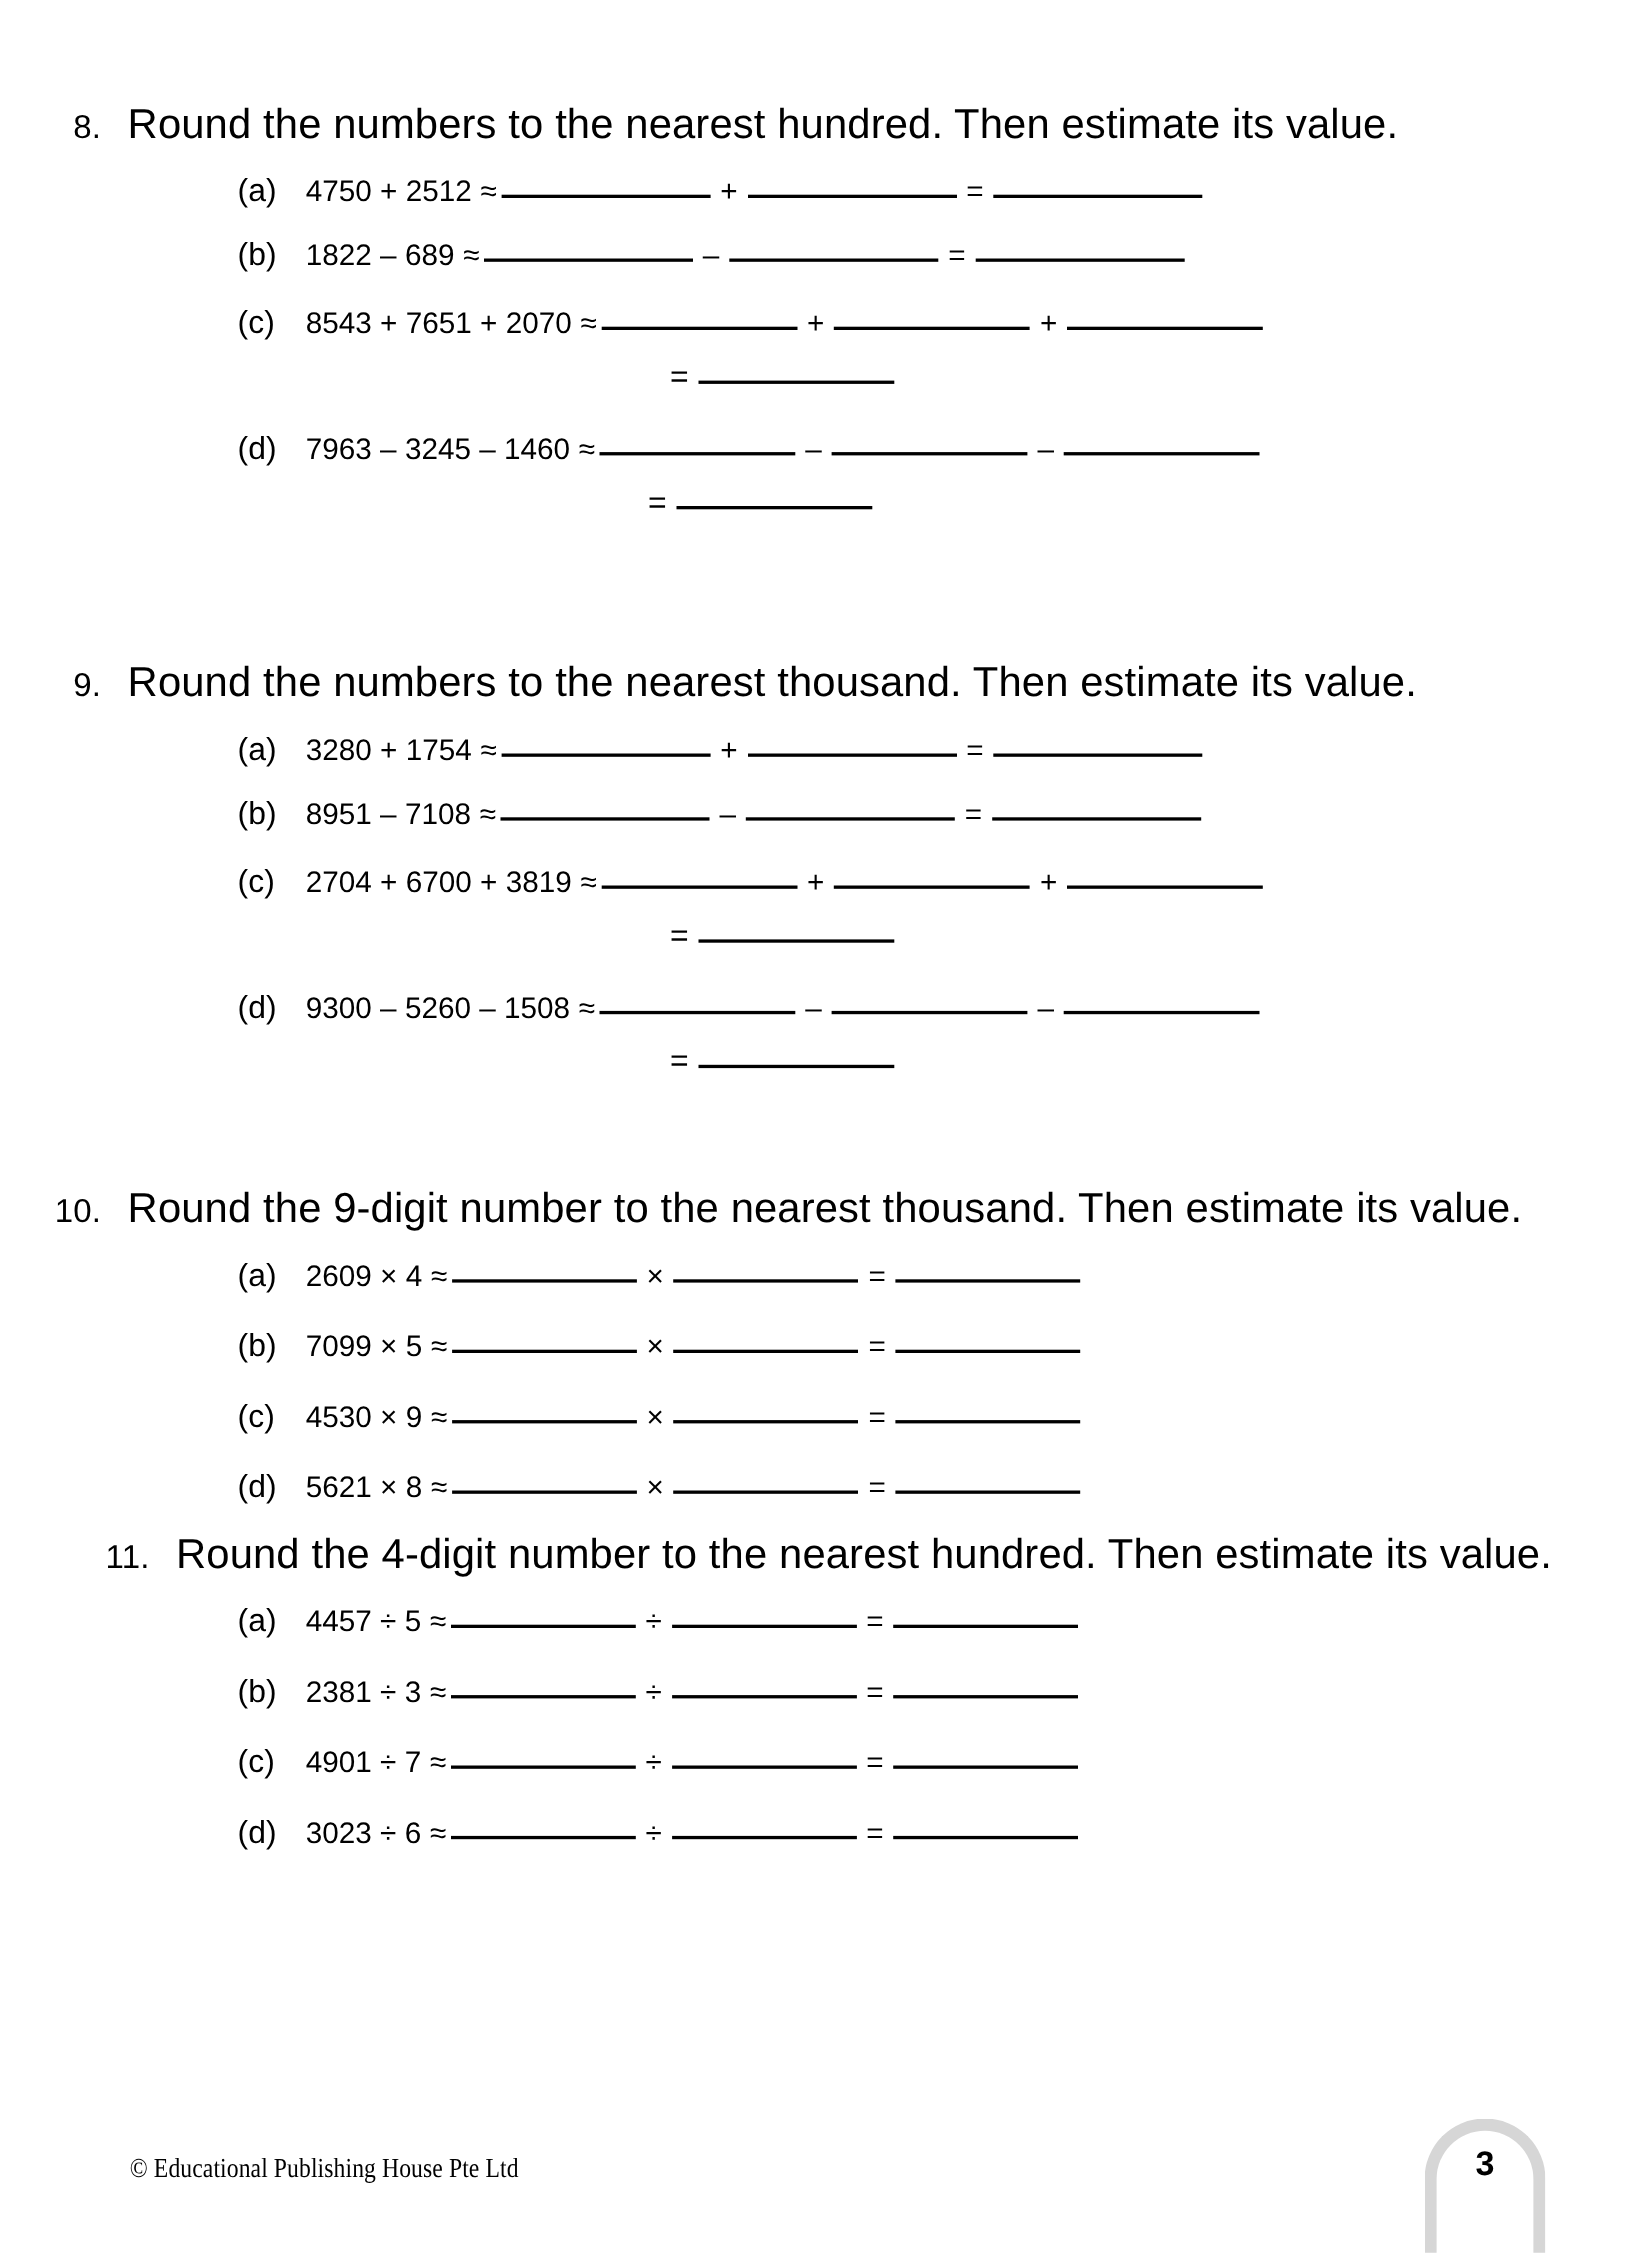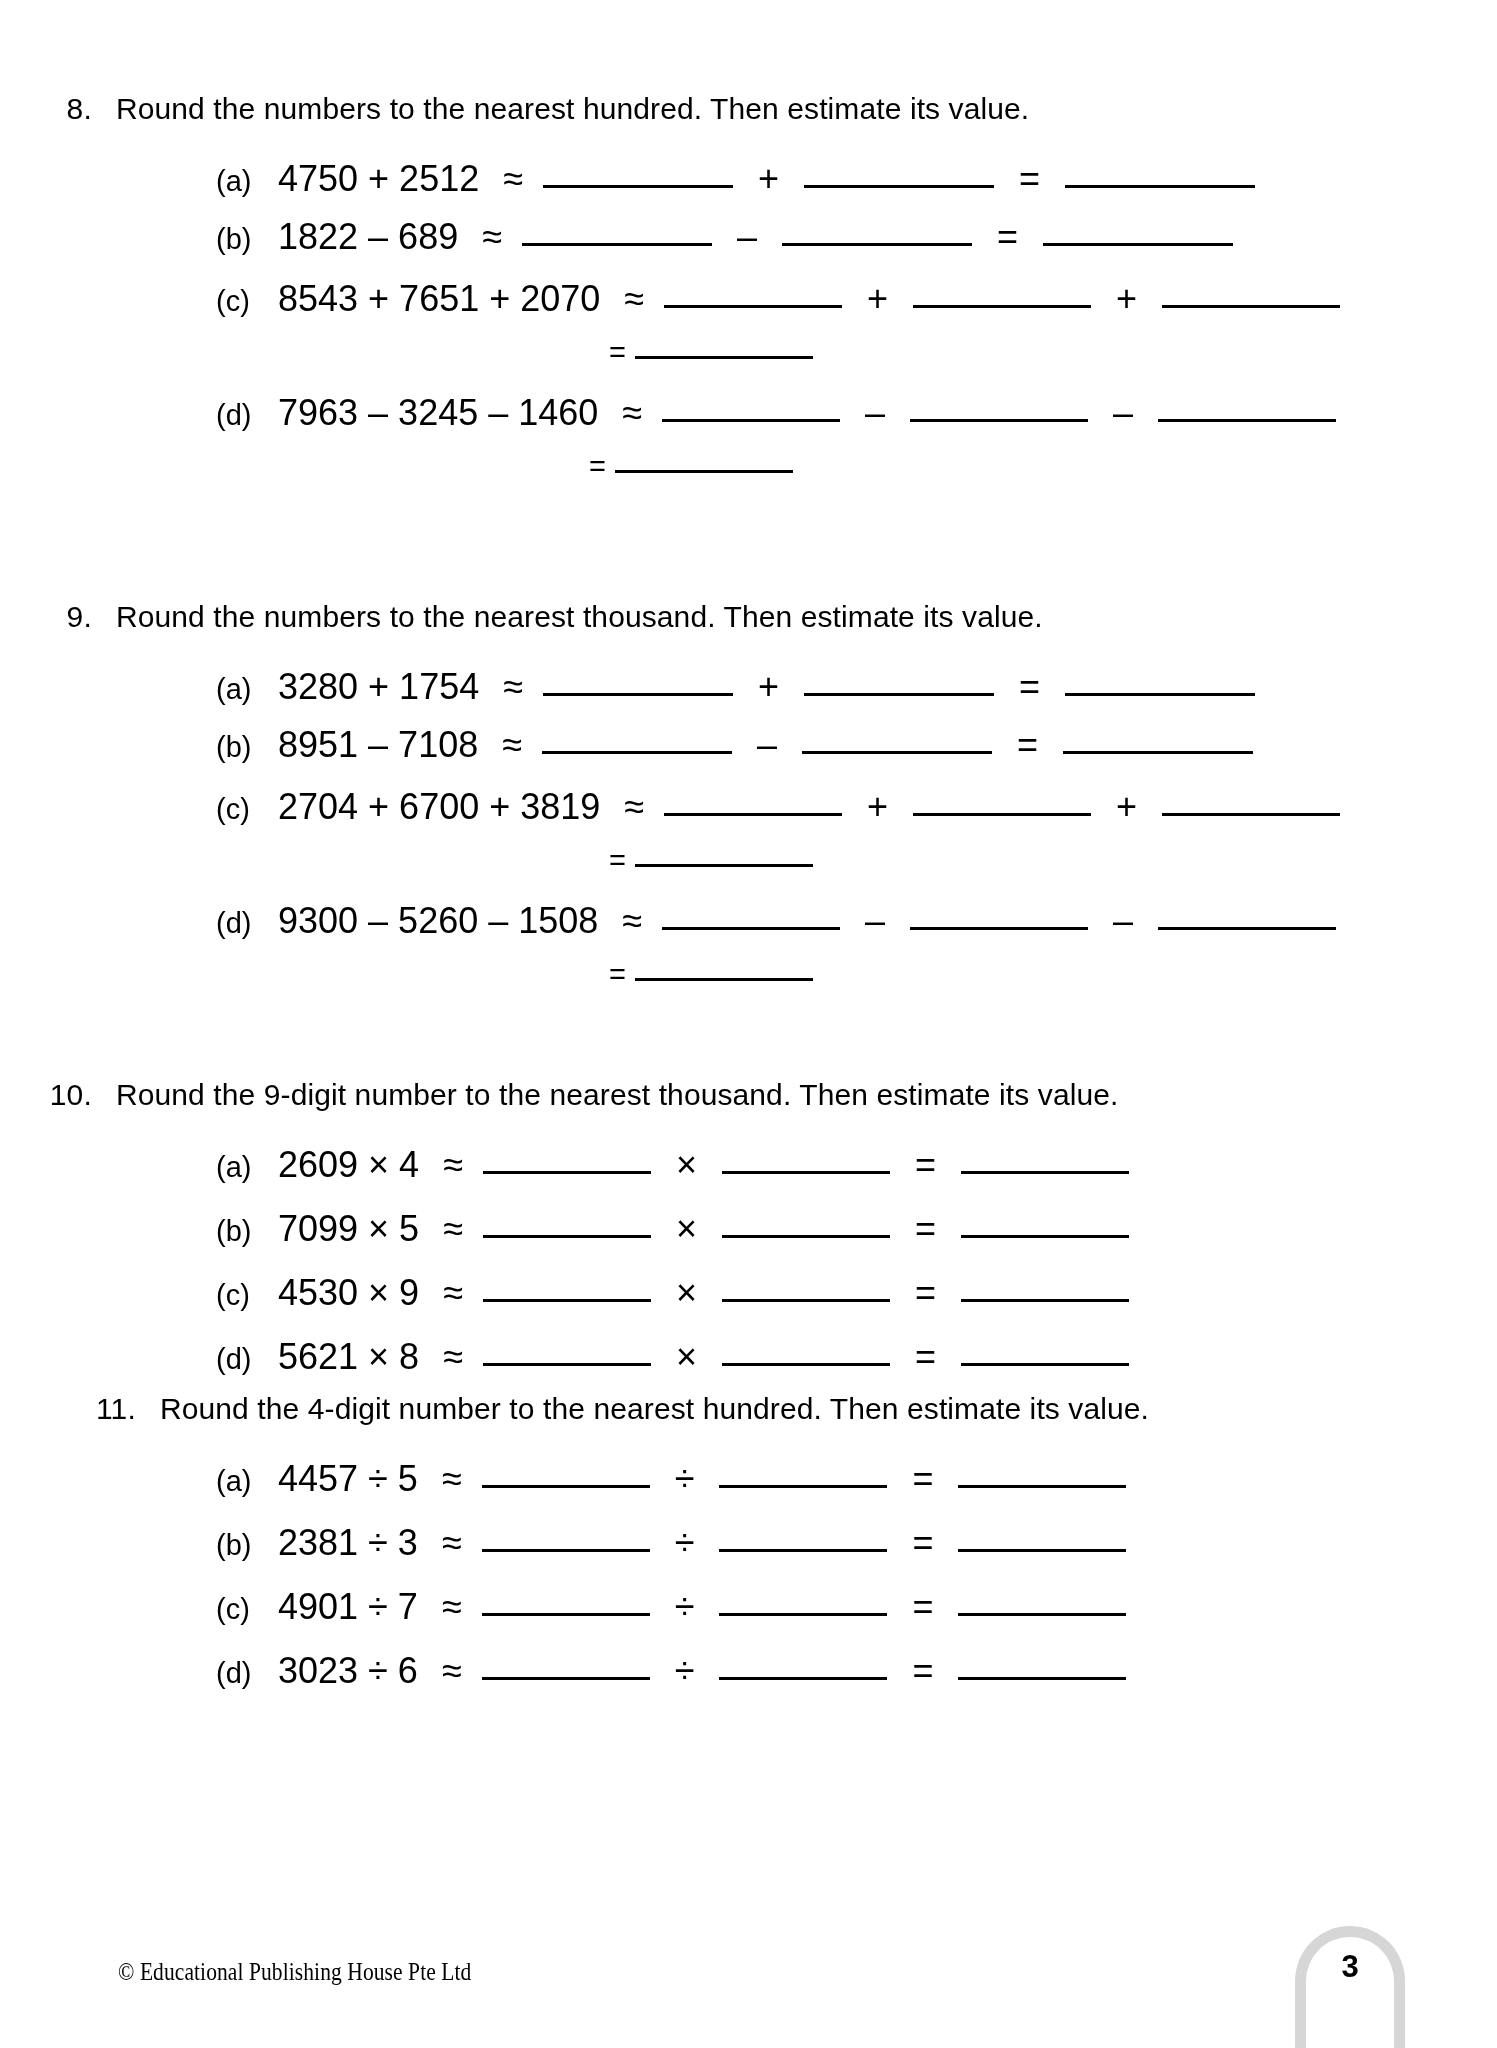--- a/index.html
+++ b/index.html
@@ -36,21 +36,21 @@
   }
   .q-num {
     width: 92px;
     text-align: right;
     flex: 0 0 92px;
     font-size: 30px;
     letter-spacing: .2px;
   }
   .q-title {
     margin-left: 24px;
-    font-size: 30px;
+    font-size: 38px;
     letter-spacing: .1px;
     white-space: nowrap;
   }
 
   .parts {
     margin-top: 14px;
   }
 
   .part {
     display: flex;
@@ -58,25 +58,24 @@
     white-space: nowrap;
   }
   .part-label {
     width: 56px;
     flex: 0 0 56px;
     margin-left: 216px;
     font-size: 29px;
   }
   .part-body {
     margin-left: 6px;
-    font-size: 36px;
+    font-size: 27px;
     display: flex;
     align-items: baseline;
     white-space: nowrap;
-    gap: 16px;
   }
   .expr {
     white-space: nowrap;
   }
   .approx {
     margin: 0 4px 0 8px;
   }
   .op {
     margin: 0 9px;
     display: inline-block;

